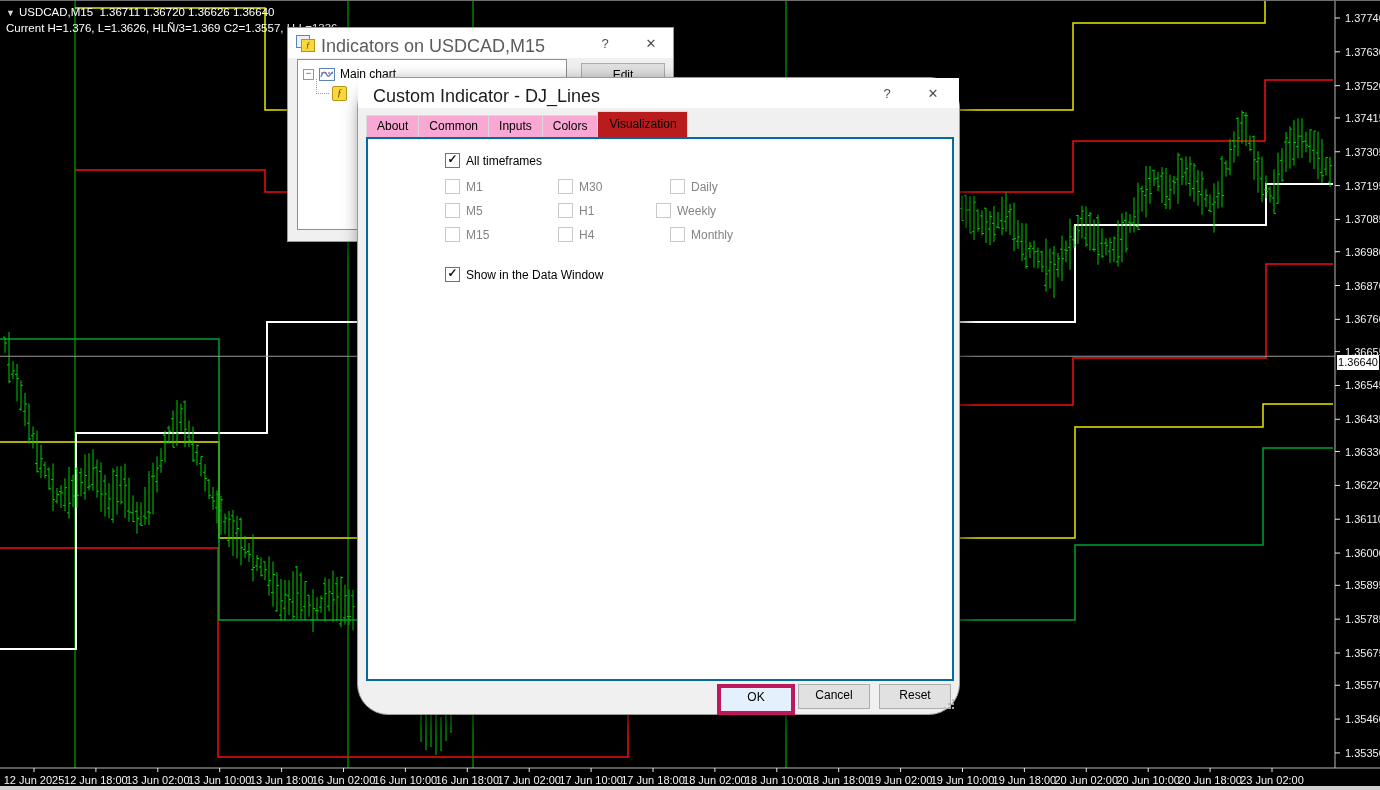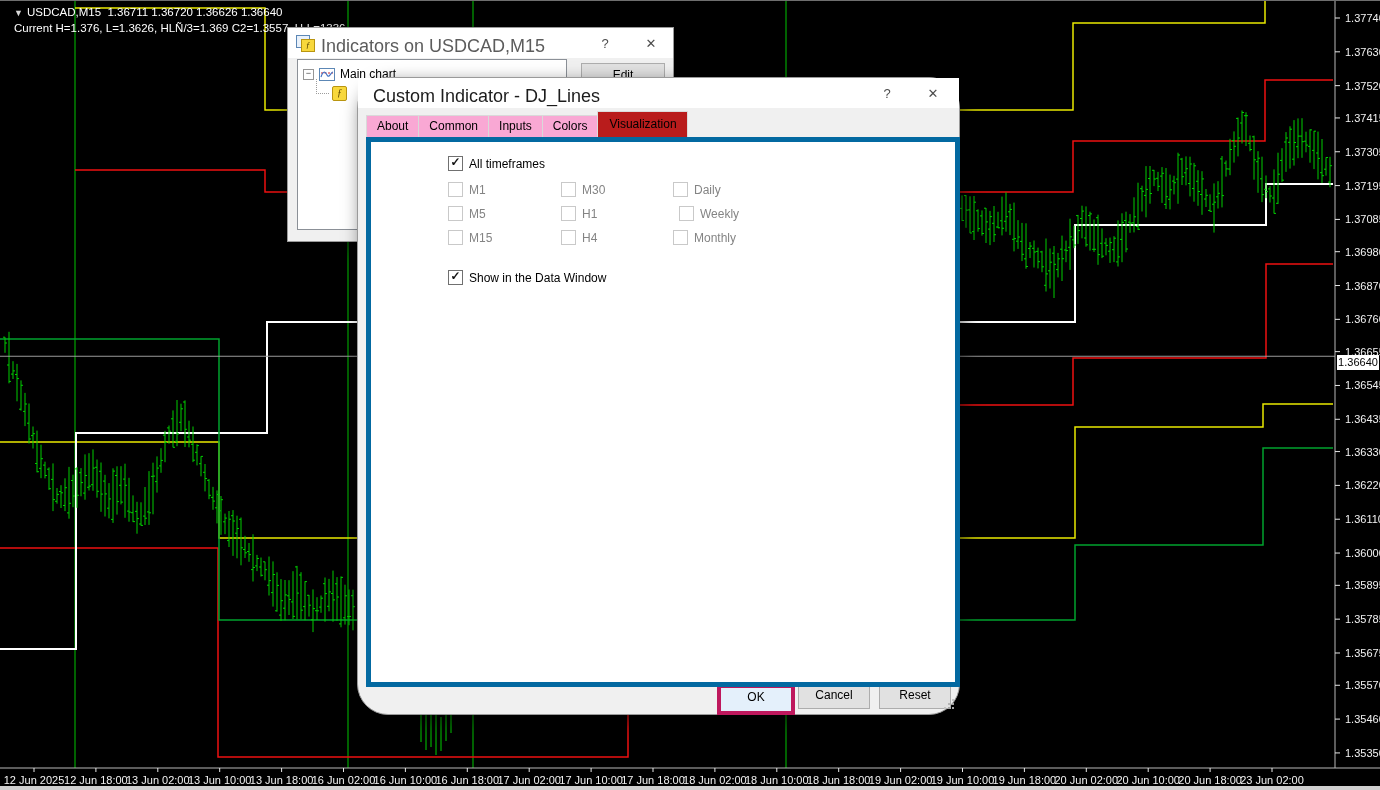--- a/index.html
+++ b/index.html
@@ -1,20 +1,20 @@
 <!DOCTYPE html>
 <html><head>
 <meta charset="utf-8">
 <style>
   html,body{margin:0;padding:0;background:#000;}
   #stage{position:relative;width:1380px;height:790px;background:#000;overflow:hidden;
          font-family:"Liberation Sans",sans-serif;}
   #stage::before{content:"";position:absolute;left:0;top:0;right:0;height:1px;background:#6e6e6e;z-index:5;}
   #chart-svg{position:absolute;left:0;top:0;z-index:1;}
-  .hdr{position:absolute;color:#fff;font-size:11.5px;z-index:2;white-space:pre;margin-left:8px;}
+  .hdr{position:absolute;color:#fff;font-size:11.5px;z-index:2;white-space:pre;}
   #hdr1{left:6px;top:6px;}
   #hdr2{left:6px;top:22px;}
   .tri{color:#d9d9d9;font-size:9px;margin-right:4px;}
   #price-box{position:absolute;left:1337px;top:355px;width:42px;height:15px;background:#fff;
              color:#000;font-size:11px;line-height:15px;text-align:center;z-index:2;}
   #bottom-strip{position:absolute;left:0;top:786px;width:1380px;height:4px;background:#cfcfcf;z-index:2;}
 
   
   .dlg{position:absolute;background:#f0f0f0;border:1px solid #9a9a9a;
        box-shadow:4px 6px 18px rgba(0,0,0,.55);}
@@ -45,21 +45,21 @@
   #cust-dlg{left:357px;top:77px;width:601px;height:636px;z-index:20;border-radius:31px;}
   #cust-dlg .dlg-title{left:15px;}
   #cust-help{left:516px;}
   #cust-close{left:562px;}
   #ind-help{left:304px;}
   #ind-close{left:350px;}
   .tabs{position:absolute;left:8px;top:36px;height:23px;z-index:3;display:flex;align-items:flex-end;}
   .tab{height:21px;line-height:21px;padding:0 10px;font-size:12px;color:#000;background:#f9a8d4;
        border:1px solid #d9d9d9;border-bottom:none;margin-right:-1px;}
   .tab.active{height:25px;line-height:25px;background:#b91c1c;position:relative;z-index:4;border-color:#dcdcdc;padding-left:11px;}
-  #tab-page{position:absolute;left:8px;top:59px;width:584px;height:540px;background:#fff;border:5px solid #0369a1;z-index:2;}
+  #tab-page{position:absolute;left:8px;top:59px;width:584px;height:540px;background:#fff;border:2px solid #0369a1;z-index:2;}
   .cbrow{position:absolute;display:flex;align-items:center;}
   .cb{width:13px;height:13px;background:#fff;border:1px solid #707070;position:relative;flex:none;}
   .cb.checked::after{content:"✓";position:absolute;left:0;top:-2px;width:13px;text-align:center;
                      font-size:12px;font-weight:bold;color:#111;}
   .cb.dis{border-color:#c9c9c9;}
   .cbrow label{font-size:12px;color:#000;margin-left:6px;}
   .cbrow.dis label{color:#848484;}
   .dlg-btn{position:absolute;width:70px;height:23px;line-height:21px;}
   #ok-btn{left:359px;top:606px;background:#e4f0fb;border:4px solid #be185d;line-height:19px;}
   #cancel-btn{left:440px;top:606px;}
@@ -259,21 +259,21 @@
       </div>
       <div class="cbrow dis" style="left:190px;top:88px;">
         <span class="cb dis"></span>
         <label>H4</label>
       </div>
 
       <div class="cbrow dis" style="left:302px;top:40px;">
         <span class="cb dis"></span>
         <label>Daily</label>
       </div>
-      <div class="cbrow dis" style="left:308px;top:64px;">
+      <div class="cbrow dis" style="left:288px;top:64px;">
         <span class="cb dis"></span>
         <label>Weekly</label>
       </div>
       <div class="cbrow dis" style="left:302px;top:88px;">
         <span class="cb dis"></span>
         <label>Monthly</label>
       </div>
 
       <div class="cbrow" style="left:77px;top:128px;">
         <span class="cb checked"></span>

